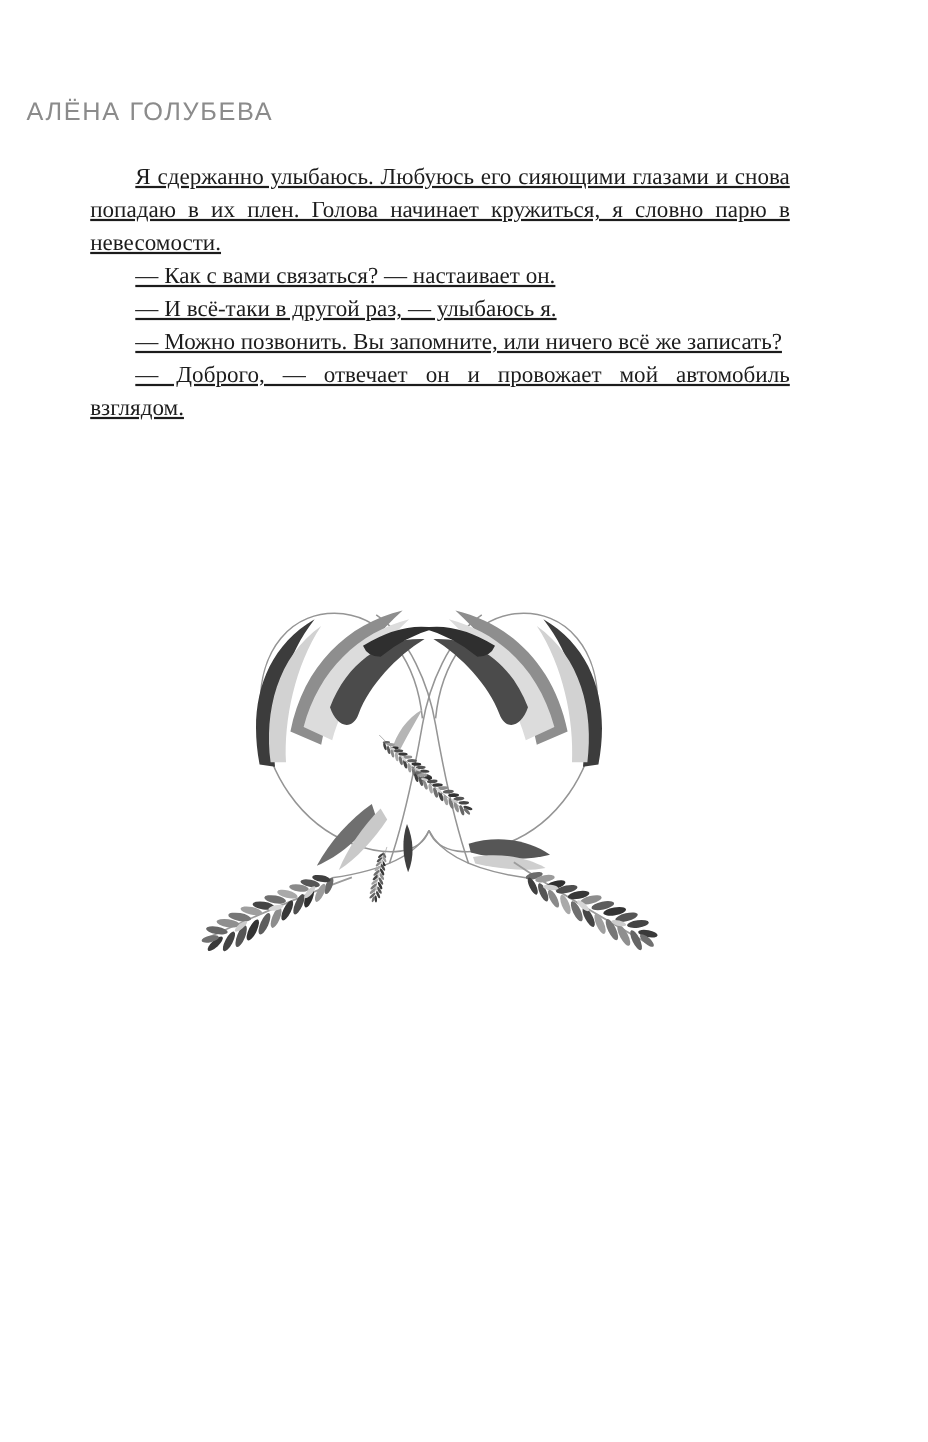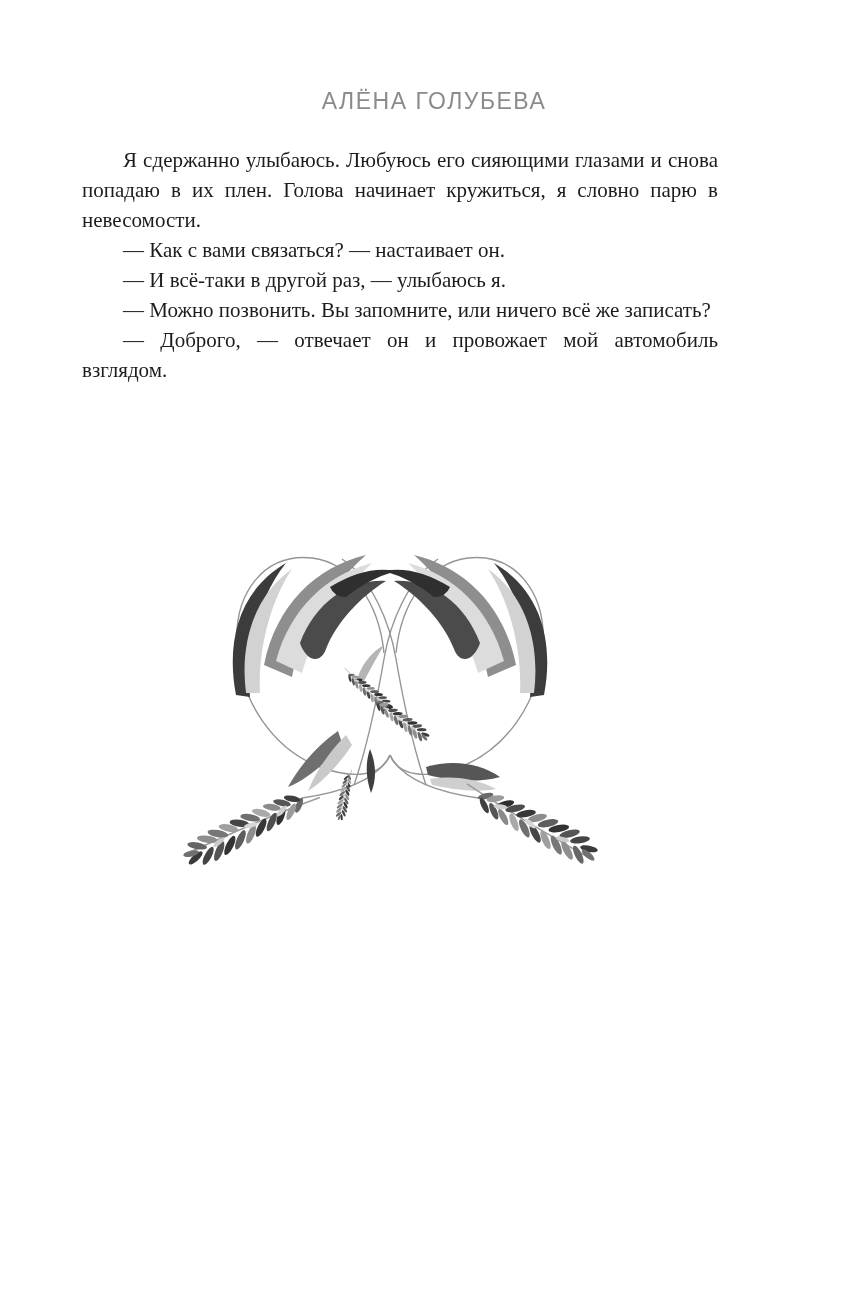--- a/index.html
+++ b/index.html
@@ -9,37 +9,38 @@
   }
   .page {
     position: relative;
     width: 844px;
     height: 1311px;
     background: #ffffff;
     overflow: hidden;
   }
   .author-header {
     padding-top: 88px;
-    text-align: center;
+    text-align: left;
     font-family: "Liberation Sans", sans-serif;
     font-size: 23px;
     line-height: 27px;
     font-weight: 400;
     letter-spacing: 1.5px;
     color: #8b8b8b;
     margin-left: 24px;
   }
   .text-block {
     margin: 30px 126px 0 82px;
     font-family: "Liberation Serif", serif;
     font-size: 21px;
     line-height: 30px;
     color: #1c1c1c;
     text-align: justify;
     hyphens: auto;
+    text-decoration: underline;
     -webkit-hyphens: auto;
   }
   .text-block p {
     margin: 0;
     padding: 0;
     text-indent: 41px;
   }
   .ornament {
     margin-top: 150px;
     margin-left: 180px;

